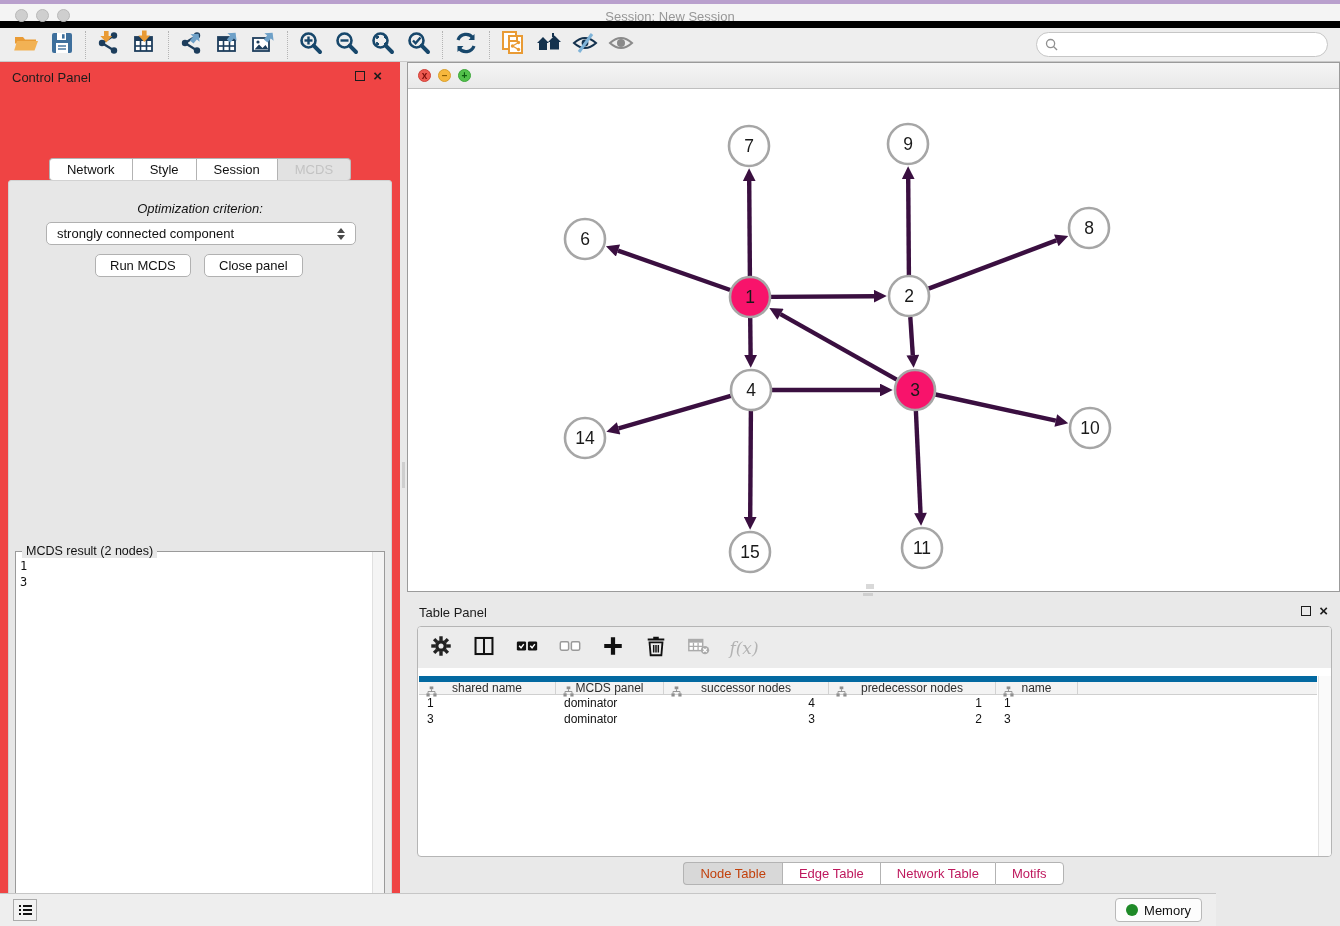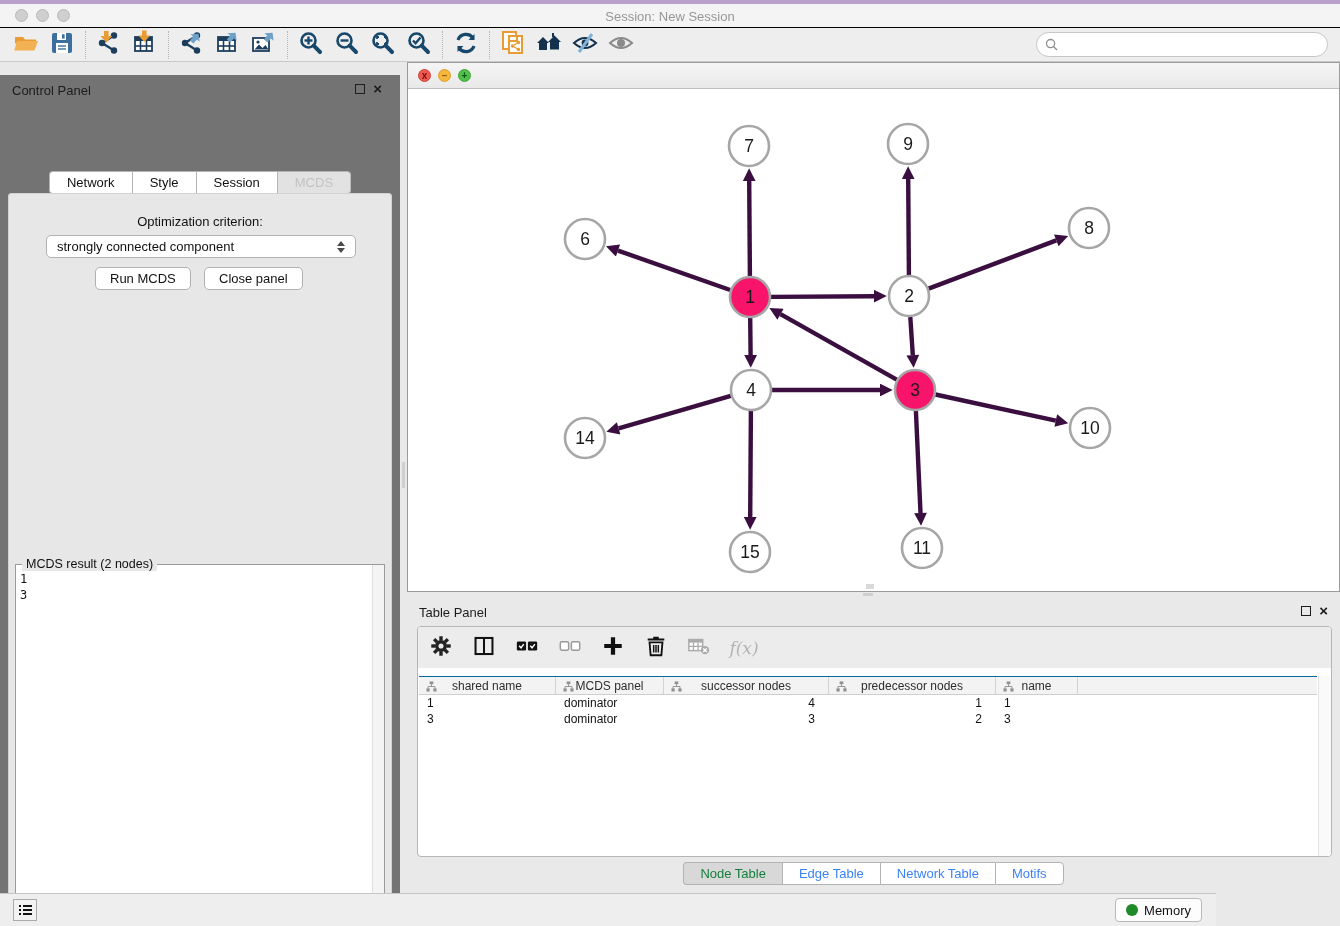--- a/index.html
+++ b/index.html
@@ -1,46 +1,46 @@
 <!DOCTYPE html>
 <html><head>
 <meta charset="utf-8">
 <style>
   * { margin:0; padding:0; box-sizing:border-box; }
   html,body { width:1340px; height:926px; font-family:"Liberation Sans",sans-serif; background:#e9e9e9; overflow:hidden; position:relative; }
 
   
   #top-accent { position:absolute; left:0; top:0; width:1340px; height:4px; background:#b9a0cd; }
-  #titlebar { position:absolute; left:0; top:4px; width:1340px; height:24px; background:#f4f4f4; border-bottom:1px solid #000000; }
+  #titlebar { position:absolute; left:0; top:4px; width:1340px; height:24px; background:#f4f4f4; border-bottom:7px solid #000000; }
   .tl-dot { position:absolute; top:5px; width:13px; height:13px; border-radius:50%; background:#cfcfcf; border:1px solid #b9b9b9; }
   #window-title { position:absolute; top:5px; left:0; width:100%; text-align:center; font-size:13px; color:#979797; }
 
   
   #toolbar { position:absolute; left:0; top:28px; width:1340px; height:34px; background:#eeeeee; border-bottom:1px solid #c9c9c9; display:flex; align-items:center; padding-left:8px; }
   .tb-btn { width:36px; height:30px; display:flex; align-items:center; justify-content:center; background:transparent; border:none; cursor:default; }
   .tb-sep { width:1px; height:28px; margin:0 5px; border-left:1px dotted #b4b4b4; }
   #search-wrap { position:absolute; right:12px; top:4px; width:292px; height:25px; background:#fff; border:1px solid #c6c6c6; border-radius:13px; display:flex; align-items:center; padding-left:8px; }
   #search-input { border:none; outline:none; flex:1; height:20px; font-size:13px; background:transparent; margin-left:5px; }
 
   
-  #control-panel { position:absolute; left:0; top:62px; width:400px; height:831px; background:#737373;margin-top:13px; }
+  #control-panel { position:absolute; left:0; top:62px; width:400px; height:831px; background:#ef4444; }
   .panel-header { position:relative; height:30px; }
   .panel-title { position:absolute; left:12px; top:8px; font-size:13px; color:#1c1c1c; }
   .wctl { position:absolute; top:9px; display:flex; gap:8px; }
   .float-ic { width:10px; height:10px; border:1.6px solid #1c1c1c; display:inline-block; }
   .close-ic { font-size:15px; font-weight:bold; color:#1c1c1c; line-height:10px; display:inline-block; }
 
   #cp-tabs { position:absolute; left:0; top:96px; width:400px; display:flex; justify-content:center; }
   .cp-tab { height:23px; padding:0 17px; font-size:13px; background:#fff; border:1px solid #b3b3b3; border-right:none; display:flex; align-items:center; color:#111; }
   .cp-tab:first-child { border-radius:4px 0 0 4px; }
   .cp-tab:last-child { border-right:1px solid #bdbdbd; border-radius:0 4px 4px 0; }
   .cp-tab.sel { background:#e2e2e2; color:#c3c3c3; }
 
   #cp-body { position:absolute; left:8px; top:118px; width:384px; height:761px; background:#e7e7e7; border:1px solid #d2d2d2; border-radius:3px; }
-  #opt-label { position:absolute; top:20px; width:100%; text-align:center; font-size:13px; color:#111; }
+  #opt-label { position:absolute; top:20px; width:100%; text-align:center; font-size:13px; color:#111;font-style:italic; }
   #criterion-select { position:absolute; left:37px; top:41px; width:310px; height:23px; background:#fff; border:1px solid #b1b1b1; border-radius:5px; display:flex; align-items:center; padding:0 10px; font-size:13px; color:#111; }
   .spinner { margin-left:auto; display:flex; flex-direction:column; gap:2px; align-items:center; }
   .spin-up { width:0; height:0; border-left:4px solid transparent; border-right:4px solid transparent; border-bottom:5px solid #4a4a4a; }
   .spin-dn { width:0; height:0; border-left:4px solid transparent; border-right:4px solid transparent; border-top:5px solid #4a4a4a; }
   .cp-btn { position:absolute; top:73px; height:23px; background:#fff; border:1px solid #b1b1b1; border-radius:5px; font-size:13px; color:#111; padding:0 14px; font-family:"Liberation Sans",sans-serif; }
   #run-btn { left:86px; }
   #close-panel-btn { left:195px; }
 
   #result-box { position:absolute; left:6px; top:370px; width:370px; height:380px; border:1px solid #9a9a9a; background:#fff; }
   #result-legend { position:absolute; left:6px; top:-8px; background:#e7e7e7; padding:0 4px; font-size:12.5px; color:#111; }
@@ -61,33 +61,33 @@
   #graph-svg { position:absolute; left:0; top:26px; }
   #canvas-grip { position:absolute; left:458px; bottom:2px; width:8px; height:5px; background:#d9d9d9; }
 
   
   #table-panel { position:absolute; left:407px; top:597px; width:933px; height:296px; background:#e9e9e9; }
   #tp-container { position:absolute; left:10px; top:29px; width:915px; height:231px; border:1px solid #b5b5b5; border-radius:4px; background:#fff; overflow:hidden; }
   #tp-toolbar { height:41px; background:#ececec; display:flex; align-items:center; padding-left:8px; gap:13px; }
   .tp-btn { width:30px; height:30px; display:flex; align-items:center; justify-content:center; background:transparent; border:none; }
   #fx-label { font-size:17px; font-style:italic; font-family:"DejaVu Serif",serif; color:#b3b3b3; margin-left:4px; }
   #tbl { position:absolute; left:1px; top:49px; right:14px; }
-  #tbl-head { display:flex; height:19px; background:#f3f3f3; border-top:1px solid #0369a1; border-bottom:1px solid #cfcfcf; }
+  #tbl-head { display:flex; height:19px; background:#f3f3f3; border-top:6px solid #0369a1; border-bottom:1px solid #cfcfcf; }
   .th { position:relative; border-right:1px solid #d2d2d2; font-size:12px; color:#2e2e2e; display:flex; align-items:center; justify-content:center; }
   .th .hier { position:absolute; left:7px; top:4px; }
   .tr { display:flex; height:16px; font-size:12px; color:#111; }
   .td { padding:1px 8px 0 8px; overflow:hidden; white-space:nowrap; }
   .td.r { text-align:right; padding-right:14px; }
   #tbl-scroll { position:absolute; right:0; top:49px; bottom:0; width:13px; background:#fafafa; border-left:1px solid #e2e2e2; }
 
   #tp-tabs { position:absolute; left:0; bottom:8px; width:100%; display:flex; justify-content:center; }
-  .tp-tab { height:23px; padding:0 16px; font-size:13px; background:#fff; border:1px solid #b3b3b3; border-right:none; display:flex; align-items:center; color:#3b82f6; }
+  .tp-tab { height:23px; padding:0 16px; font-size:13px; background:#fff; border:1px solid #b3b3b3; border-right:none; display:flex; align-items:center; color:#be185d; }
   .tp-tab:first-child { border-radius:4px 0 0 4px; }
   .tp-tab:last-child { border-right:1px solid #b3b3b3; border-radius:0 4px 4px 0; }
-  .tp-tab.sel { background:#d8d8d8; color:#15803d; }
+  .tp-tab.sel { background:#d8d8d8; color:#c2410c; }
 
   
   #statusbar { position:absolute; left:0; top:893px; width:1216px; height:33px; background:#eeeeee; border-top:1px solid #c6c6c6; }
   #list-btn { position:absolute; left:13px; top:5px; width:24px; height:22px; background:#f2f2f2; border:1px solid #ababab; display:flex; align-items:center; justify-content:center; }
   .list-glyph { display:flex; flex-direction:column; gap:2px; }
   .list-glyph .row { display:flex; gap:2px; align-items:center; }
   .list-glyph .d { width:2px; height:2px; background:#111; }
   .list-glyph .b { width:9px; height:2px; background:#111; }
   #memory-btn { position:absolute; right:14px; top:4px; height:24px; background:#fdfdfd; border:1px solid #b9b9b9; border-radius:4px; display:flex; align-items:center; padding:0 10px; gap:6px; font-size:13px; color:#111; font-family:"Liberation Sans",sans-serif; }
   #memory-dot { width:12px; height:12px; border-radius:50%; background:#1f8a28; }

